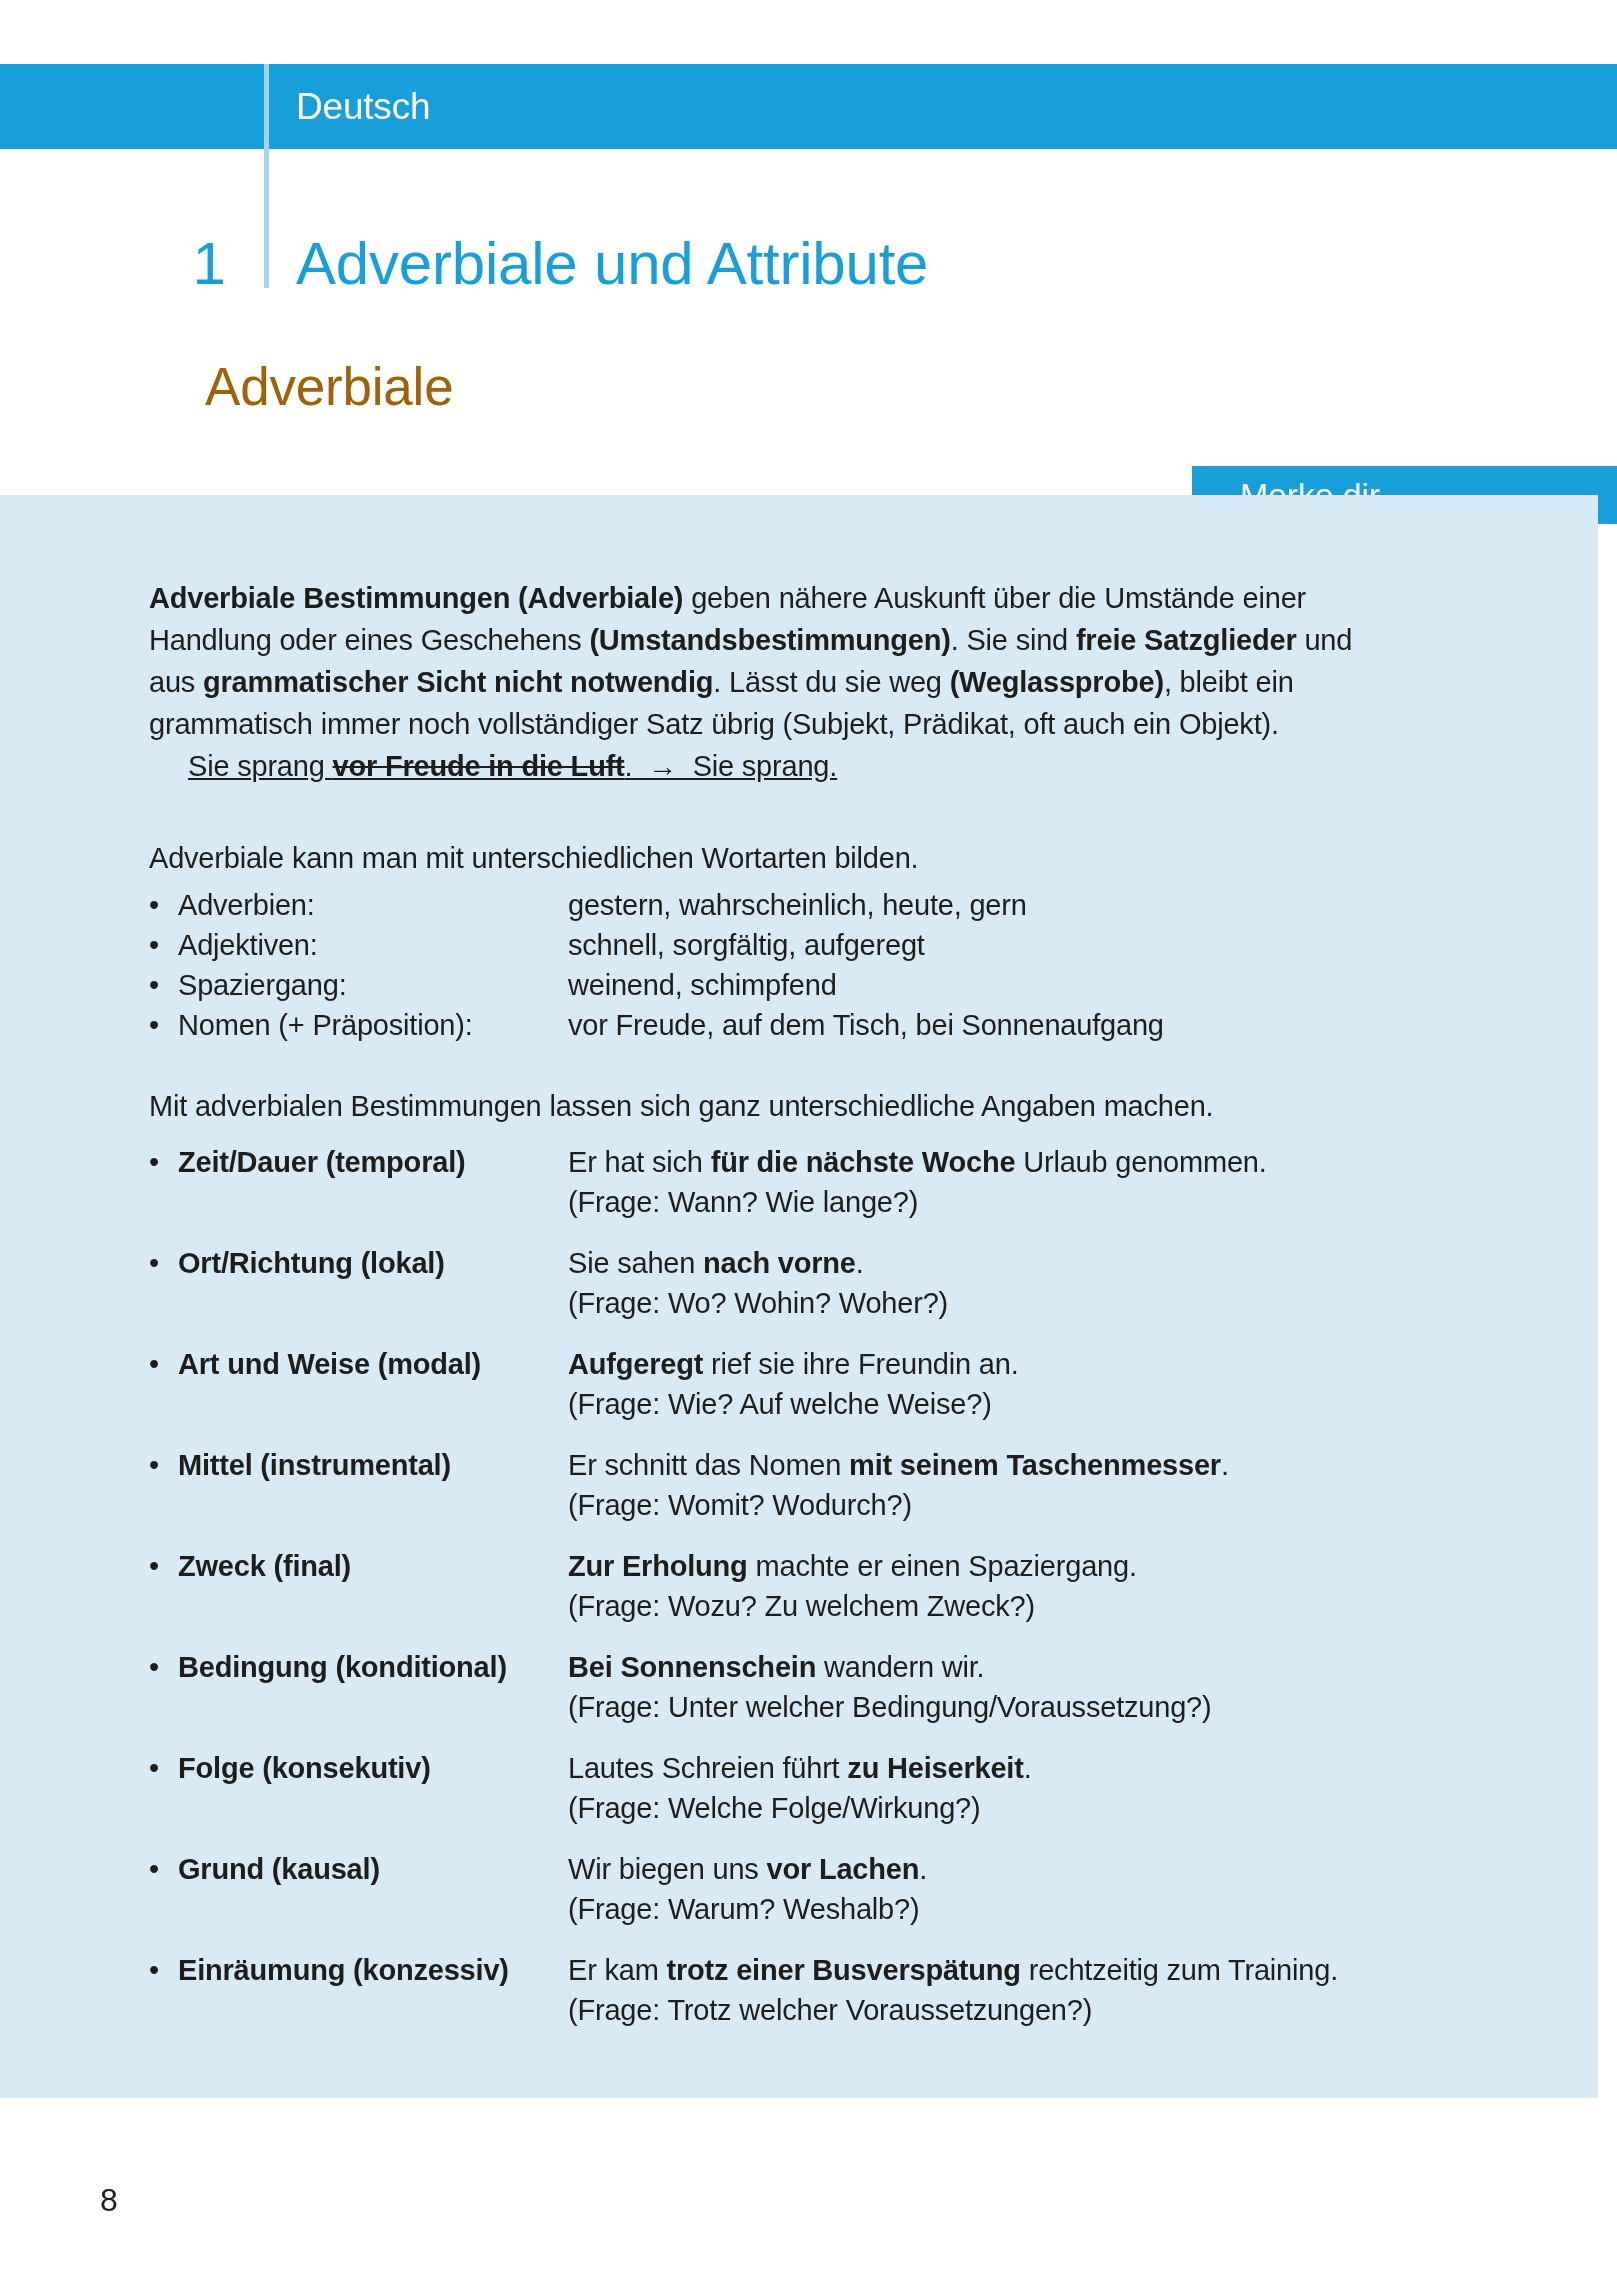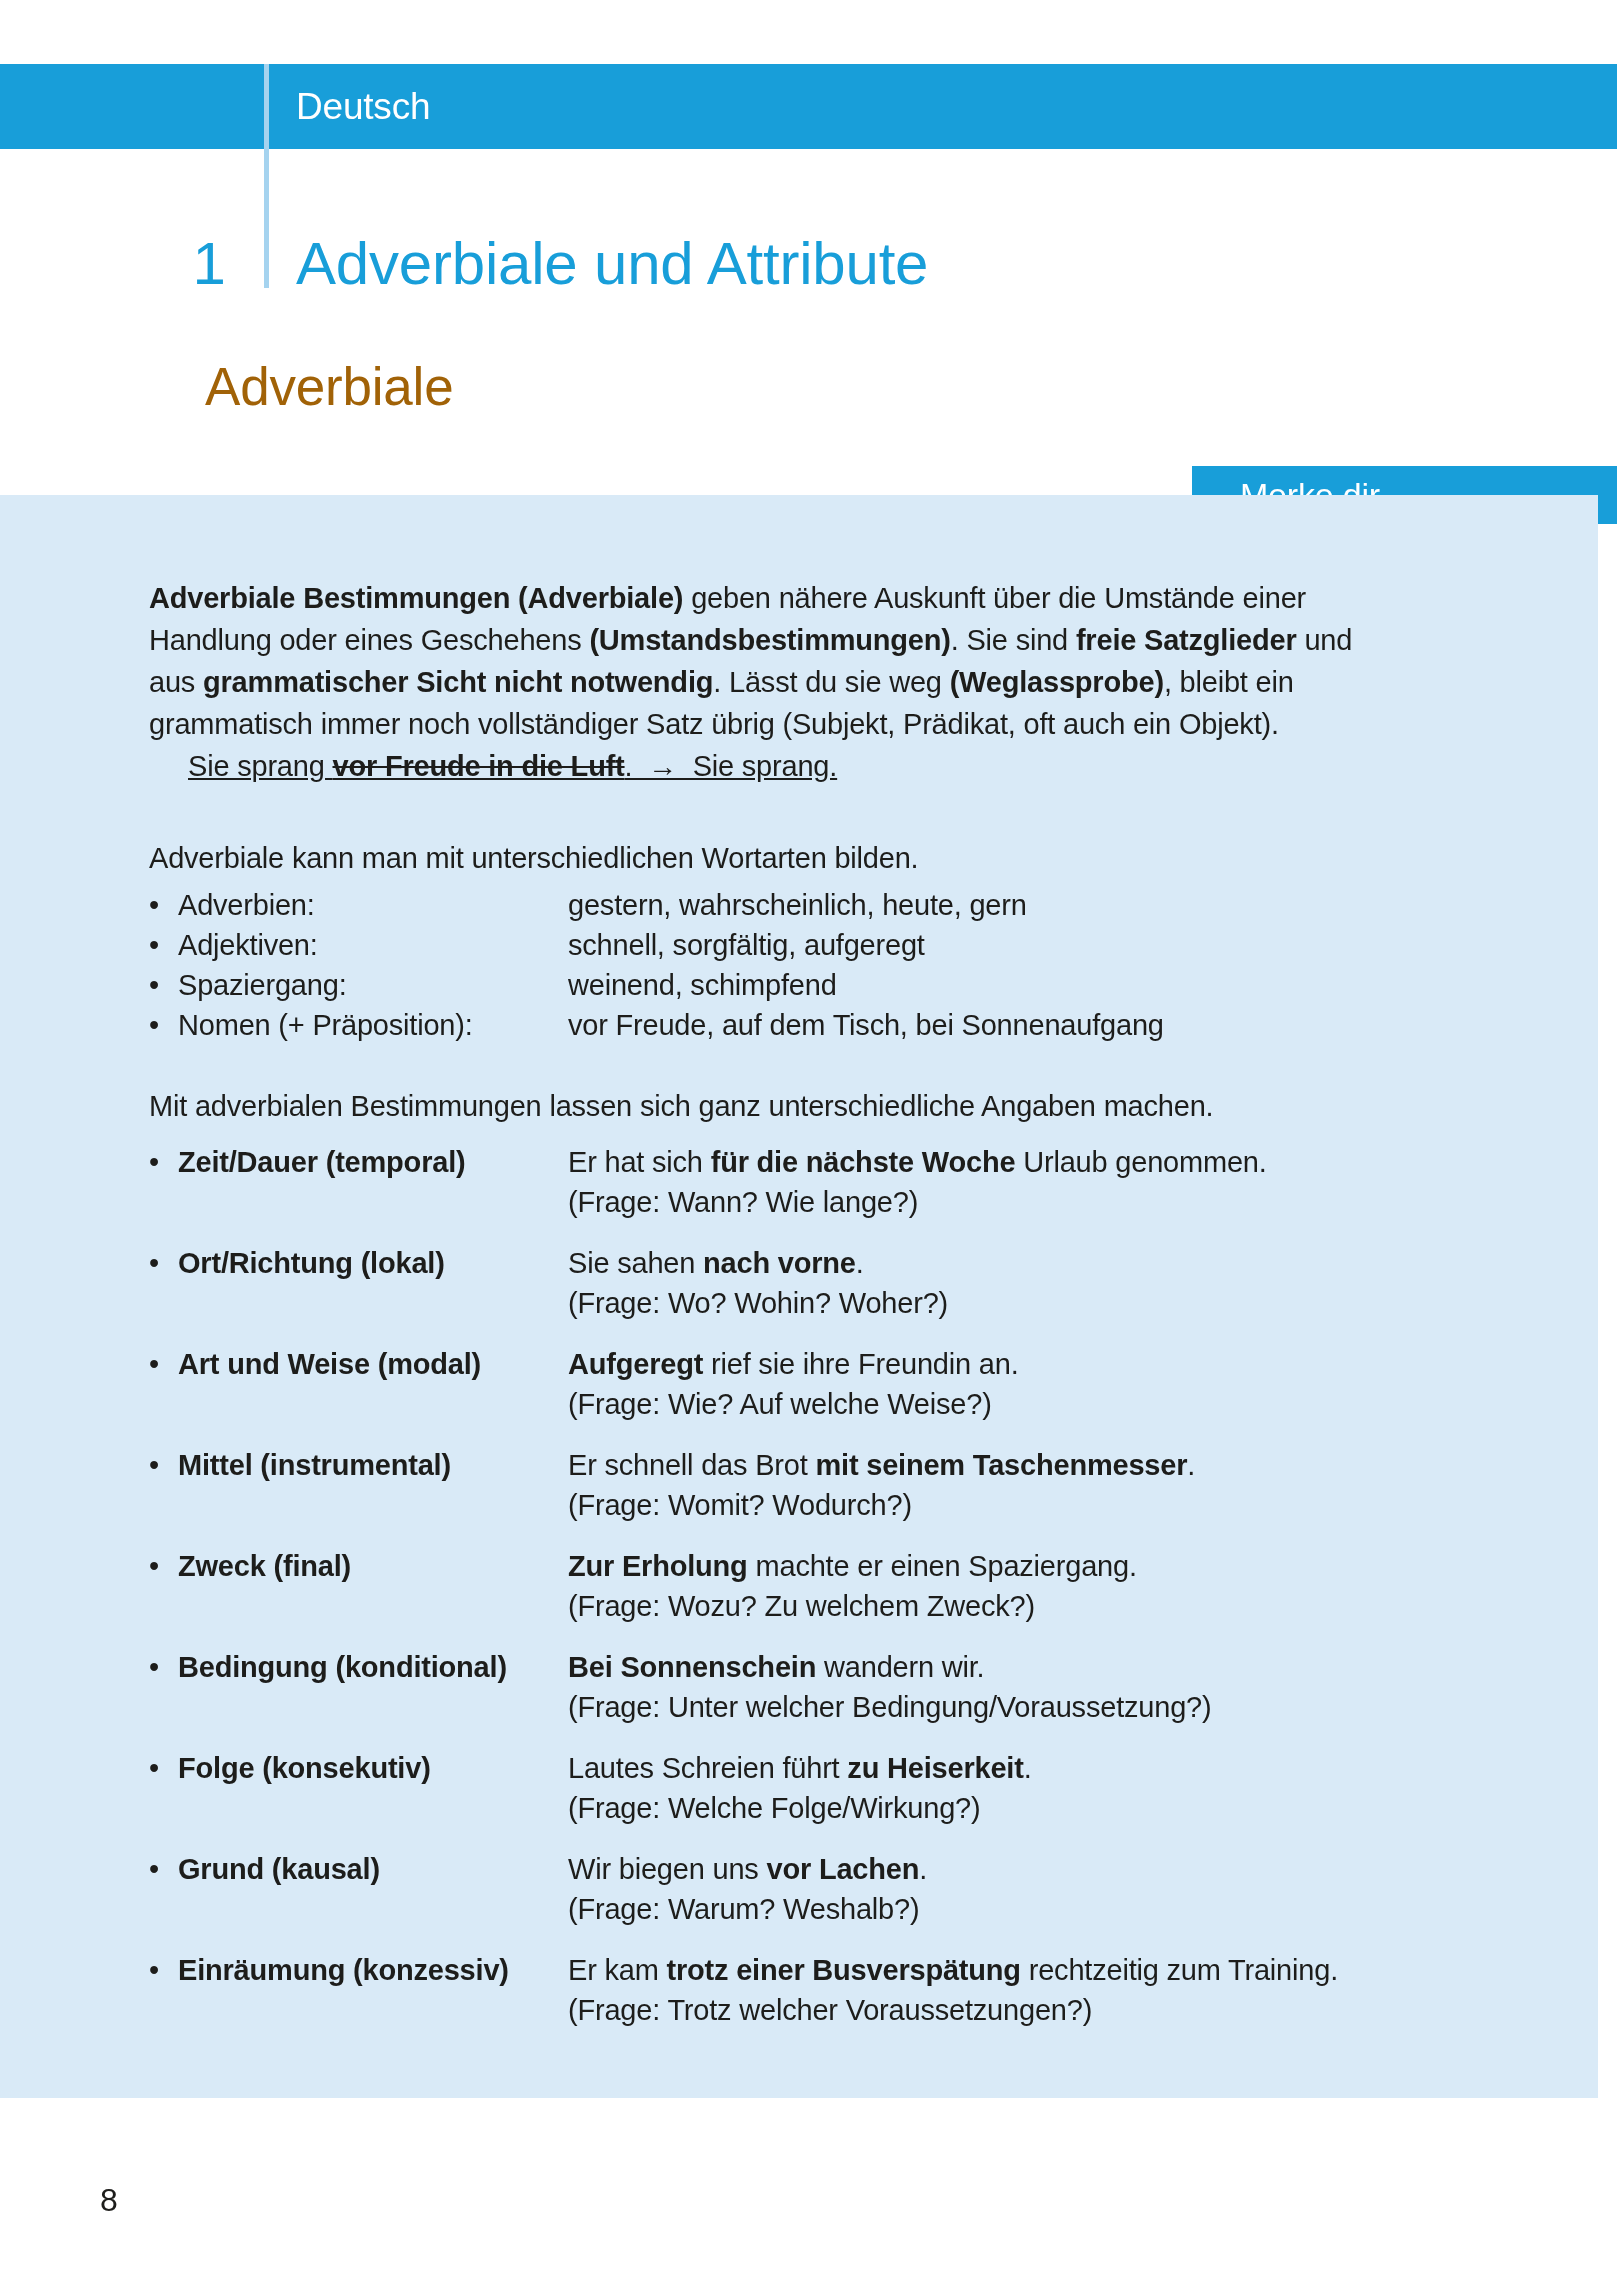--- a/index.html
+++ b/index.html
@@ -117,21 +117,21 @@
         <div class="row">
           <div class="col-label"><span class="bullet">•</span><span class="label">Art und Weise (modal)</span></div>
           <div class="col-content">
             <div class="sentence"><span class="b">Aufgeregt</span><span> rief sie ihre Freundin an.</span></div>
             <div class="question">(Frage: Wie? Auf welche Weise?)</div>
           </div>
         </div>
         <div class="row">
           <div class="col-label"><span class="bullet">•</span><span class="label">Mittel (instrumental)</span></div>
           <div class="col-content">
-            <div class="sentence"><span>Er schnell das Brot </span><span class="b">mit seinem Taschenmesser</span><span>.</span></div>
+            <div class="sentence"><span>Er schnitt das Nomen </span><span class="b">mit seinem Taschenmesser</span><span>.</span></div>
             <div class="question">(Frage: Womit? Wodurch?)</div>
           </div>
         </div>
         <div class="row">
           <div class="col-label"><span class="bullet">•</span><span class="label">Zweck (final)</span></div>
           <div class="col-content">
             <div class="sentence"><span class="b">Zur Erholung</span><span> machte er einen Spaziergang.</span></div>
             <div class="question">(Frage: Wozu? Zu welchem Zweck?)</div>
           </div>
         </div>

